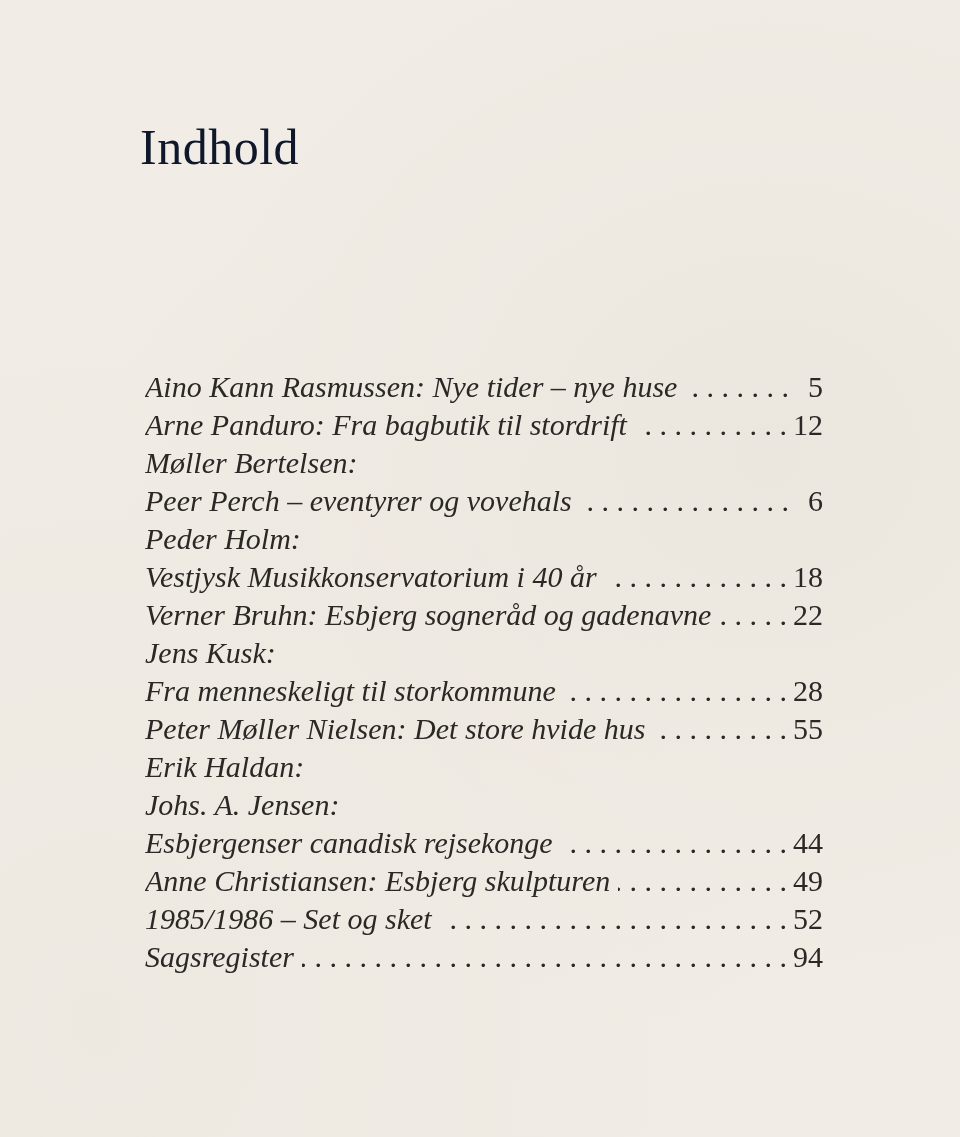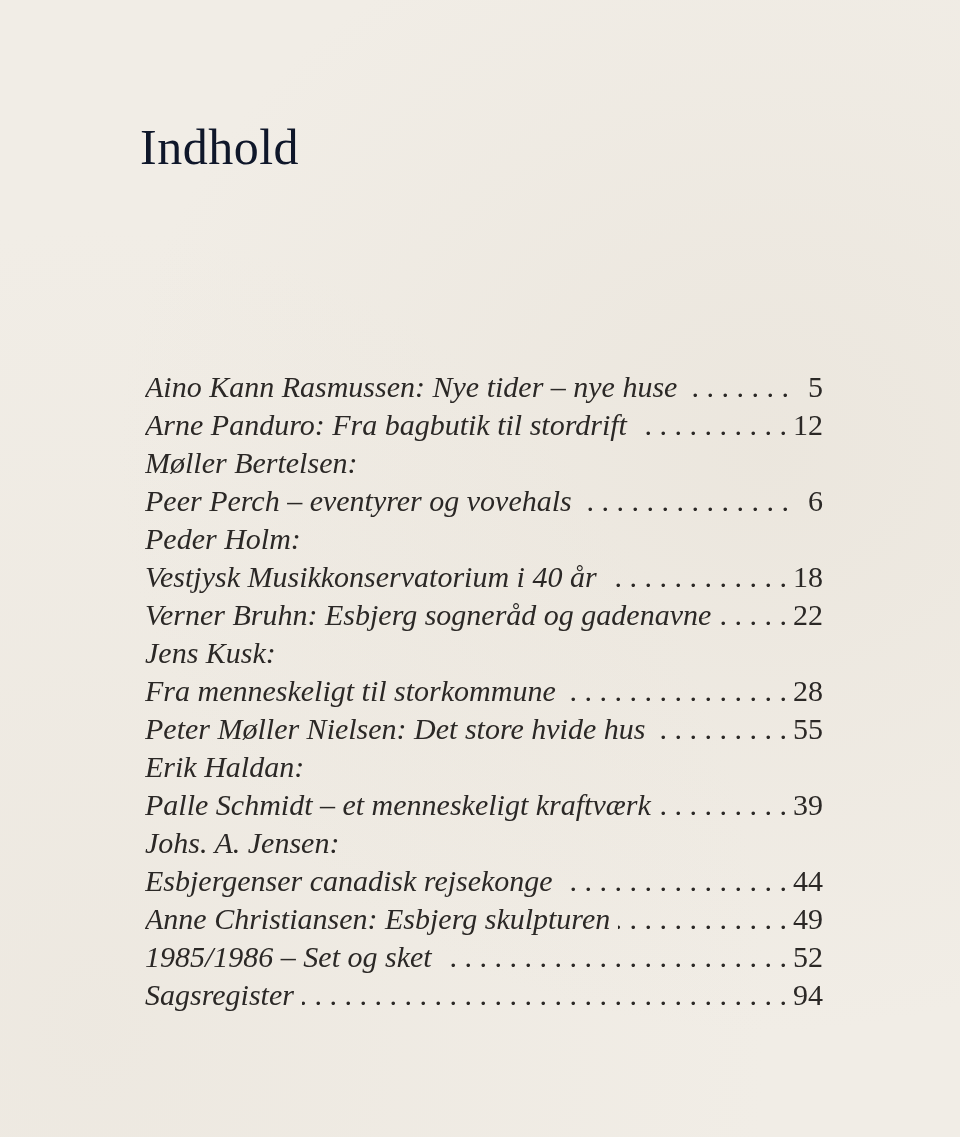--- a/index.html
+++ b/index.html
@@ -129,25 +129,20 @@
   </li>
 
   <li class="toc-line">
     <span class="author">Peter Møller Nielsen:</span>&nbsp;<span class="title-text">Det store hvide hus</span><span class="leader"></span><span class="page-num">55</span>
   </li>
 
   <li class="toc-line">
     <span class="author">Erik Haldan:</span>
   </li>
 
-  <li class="toc-line">
-    <span class="title-text">Palle Schmidt – et menneskeligt kraftværk</span>
-      <span class="leader"></span>
-      <span class="page-num">39</span>
-  </li>
 
   <li class="toc-line">
     <span class="author">Johs. A. Jensen:</span>
   </li>
 
   <li class="toc-line">
     <span class="title-text">Esbjergenser canadisk rejsekonge</span>
       <span class="leader"></span>
       <span class="page-num">44</span>
   </li>

